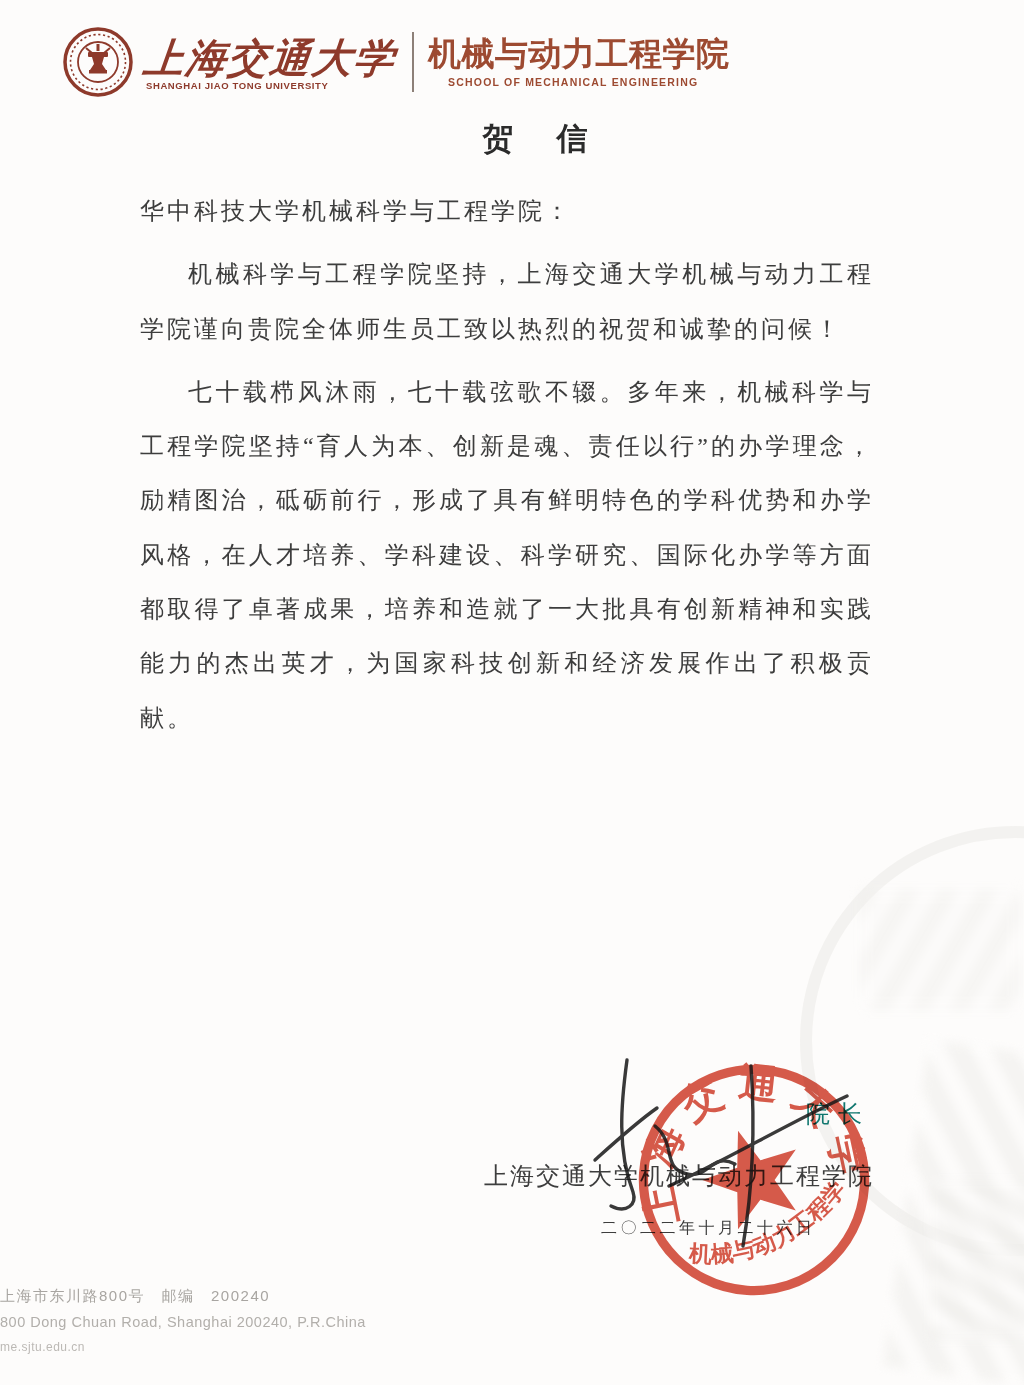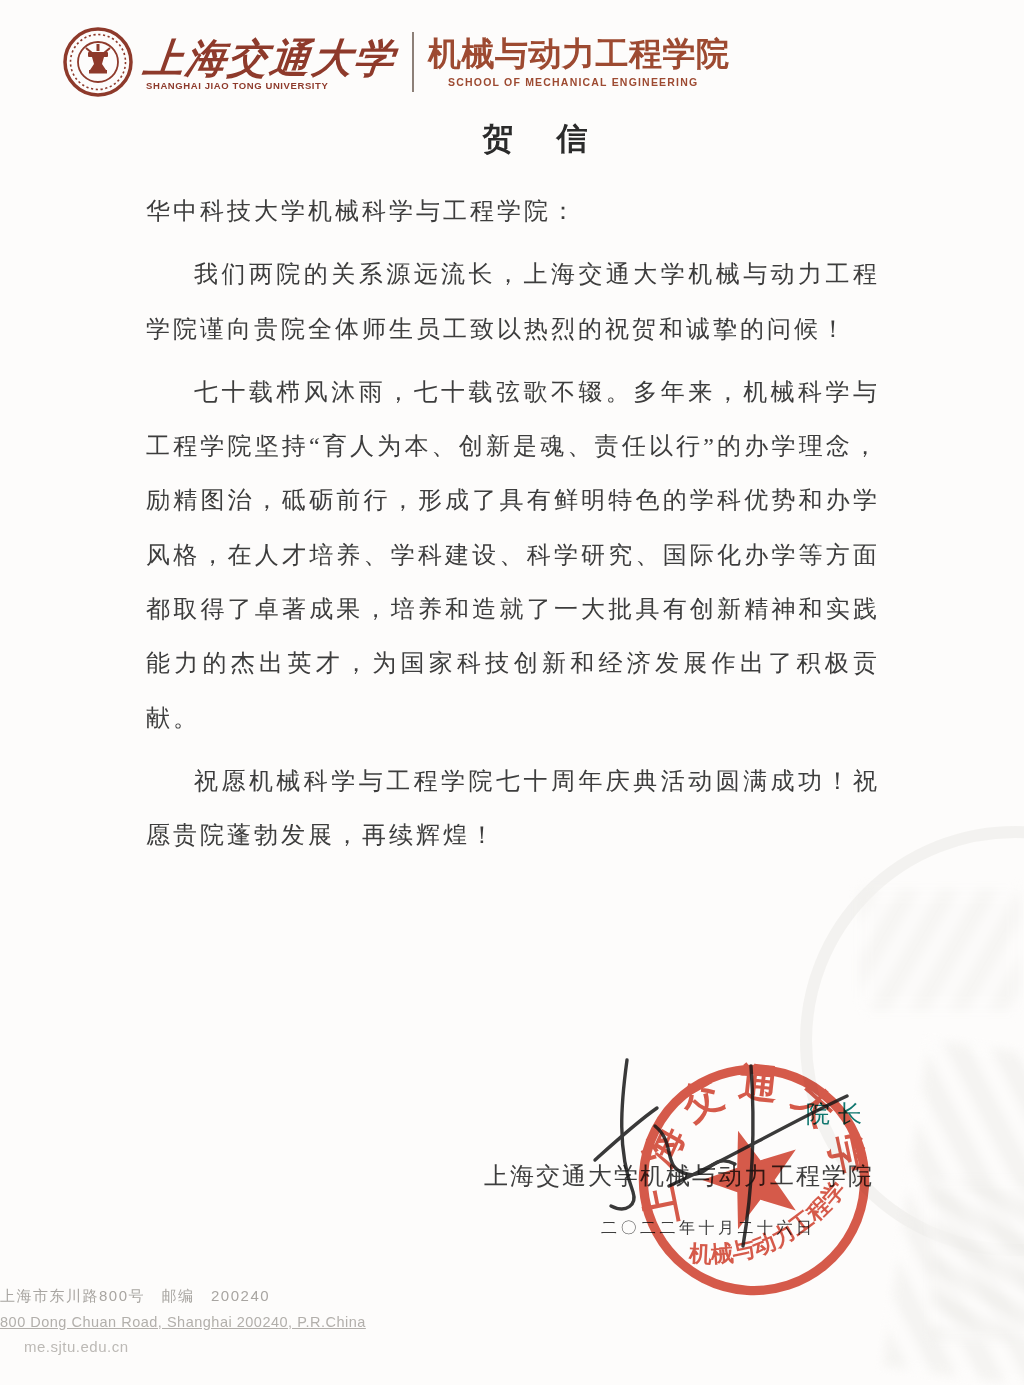--- a/index.html
+++ b/index.html
@@ -50,21 +50,21 @@
   }
   
   .title {
     position: absolute; left: 0; top: 118px; width: 1024px;
     text-align: center; transform: translateX(26px);
     font-size: 31px; font-weight: bold; color: #2b2b2b;
     letter-spacing: 6px;
   }
   
   .letter-body {
-    position: absolute; left: 146px; top: 184px; width: 734px;
+    position: absolute; left: 140px; top: 184px; width: 734px;
     font-size: 24px; color: #3d3d3d;
     line-height: 54.3px; letter-spacing: 3px;
     text-align: justify;
   }
   .salutation { margin-bottom: 9px; }
   .para { text-indent: 2em; margin-bottom: 9px; }
   
   .sig-title {
     position: absolute; left: 806px; top: 1098px;
     font-size: 24px; color: #0f766e; letter-spacing: 8px;
@@ -86,22 +86,22 @@
     position: absolute; left: 583px; top: 1046px;
     width: 300px; height: 210px;
   }
   
   .page-footer {
     position: absolute; left: 0; top: 1283px; width: 1024px;
     text-align: left;
     font-family: "Liberation Sans", sans-serif;
   }
   .addr-cn { font-size: 15px; color: #a8a5a1; letter-spacing: 1.5px; line-height: 26px; }
-  .addr-en { font-size: 14.5px; color: #b2afab; letter-spacing: 0.5px; line-height: 26px; text-decoration: underline; }
-  .website { font-size: 15px; color: #bcb9b5; letter-spacing: 0.5px; line-height: 24px; padding-left: 24px; }
+  .addr-en { font-size: 14.5px; color: #b2afab; letter-spacing: 0.5px; line-height: 26px; }
+  .website { font-size: 12px; color: #bcb9b5; letter-spacing: 0.5px; line-height: 24px; }
   
   .wm { position: absolute; pointer-events: none; }
   .wm-ring {
     left: 800px; top: 826px; width: 430px; height: 430px;
     border: 12px solid #eeedea; border-radius: 50%; opacity: 0.65;
   }
   .wm-block1 {
     left: 905px; top: 1050px; width: 180px; height: 330px;
     background: repeating-linear-gradient(55deg, #efeeeb 0 22px, #fdfcfb 22px 40px);
     opacity: 0.55; filter: blur(5px); transform: rotate(8deg);
@@ -147,23 +147,22 @@
     <div class="school-block">
       <div class="school-cn">机械与动力工程学院</div>
       <div class="school-en">SCHOOL OF MECHANICAL ENGINEERING</div>
     </div>
   </div>
 
   <div class="title">贺　信</div>
 
   <div class="letter-body">
     <p class="salutation">华中科技大学机械科学与工程学院：</p>
-    <p class="para">我们两院的关系源远流长，上海交通大学机械与动力工程学院谨向贵院全体师生员工致以热烈的祝贺和诚挚的问候！</p>
+    <p class="para">机械科学与工程学院坚持，上海交通大学机械与动力工程学院谨向贵院全体师生员工致以热烈的祝贺和诚挚的问候！</p>
     <p class="para">七十载栉风沐雨，七十载弦歌不辍。多年来，机械科学与工程学院坚持“育人为本、创新是魂、责任以行”的办学理念，励精图治，砥砺前行，形成了具有鲜明特色的学科优势和办学风格，在人才培养、学科建设、科学研究、国际化办学等方面都取得了卓著成果，培养和造就了一大批具有创新精神和实践能力的杰出英才，为国家科技创新和经济发展作出了积极贡献。</p>
-    <p class="para">祝愿机械科学与工程学院七十周年庆典活动圆满成功！祝愿贵院蓬勃发展，再续辉煌！</p>
   </div>
 
   <div class="sig-title">院长</div>
   <div class="sig-org">上海交通大学机械与动力工程学院</div>
   <div class="sig-date">二〇二二年十月二十六日</div>
 
   <svg class="seal-svg" viewBox="0 0 240 240">
     <g transform="rotate(-18 120 120)" fill="#d03a27" stroke="none" opacity="0.92">
       <circle cx="120" cy="120" r="107" fill="none" stroke="#d03a27" stroke-width="9"></circle>
       <polygon points="120,70 131.8,103.8 167.6,104.5 139,126.2 149.4,160.5 120,140 90.6,160.5 101,126.2 72.4,104.5 108.2,103.8"></polygon>

